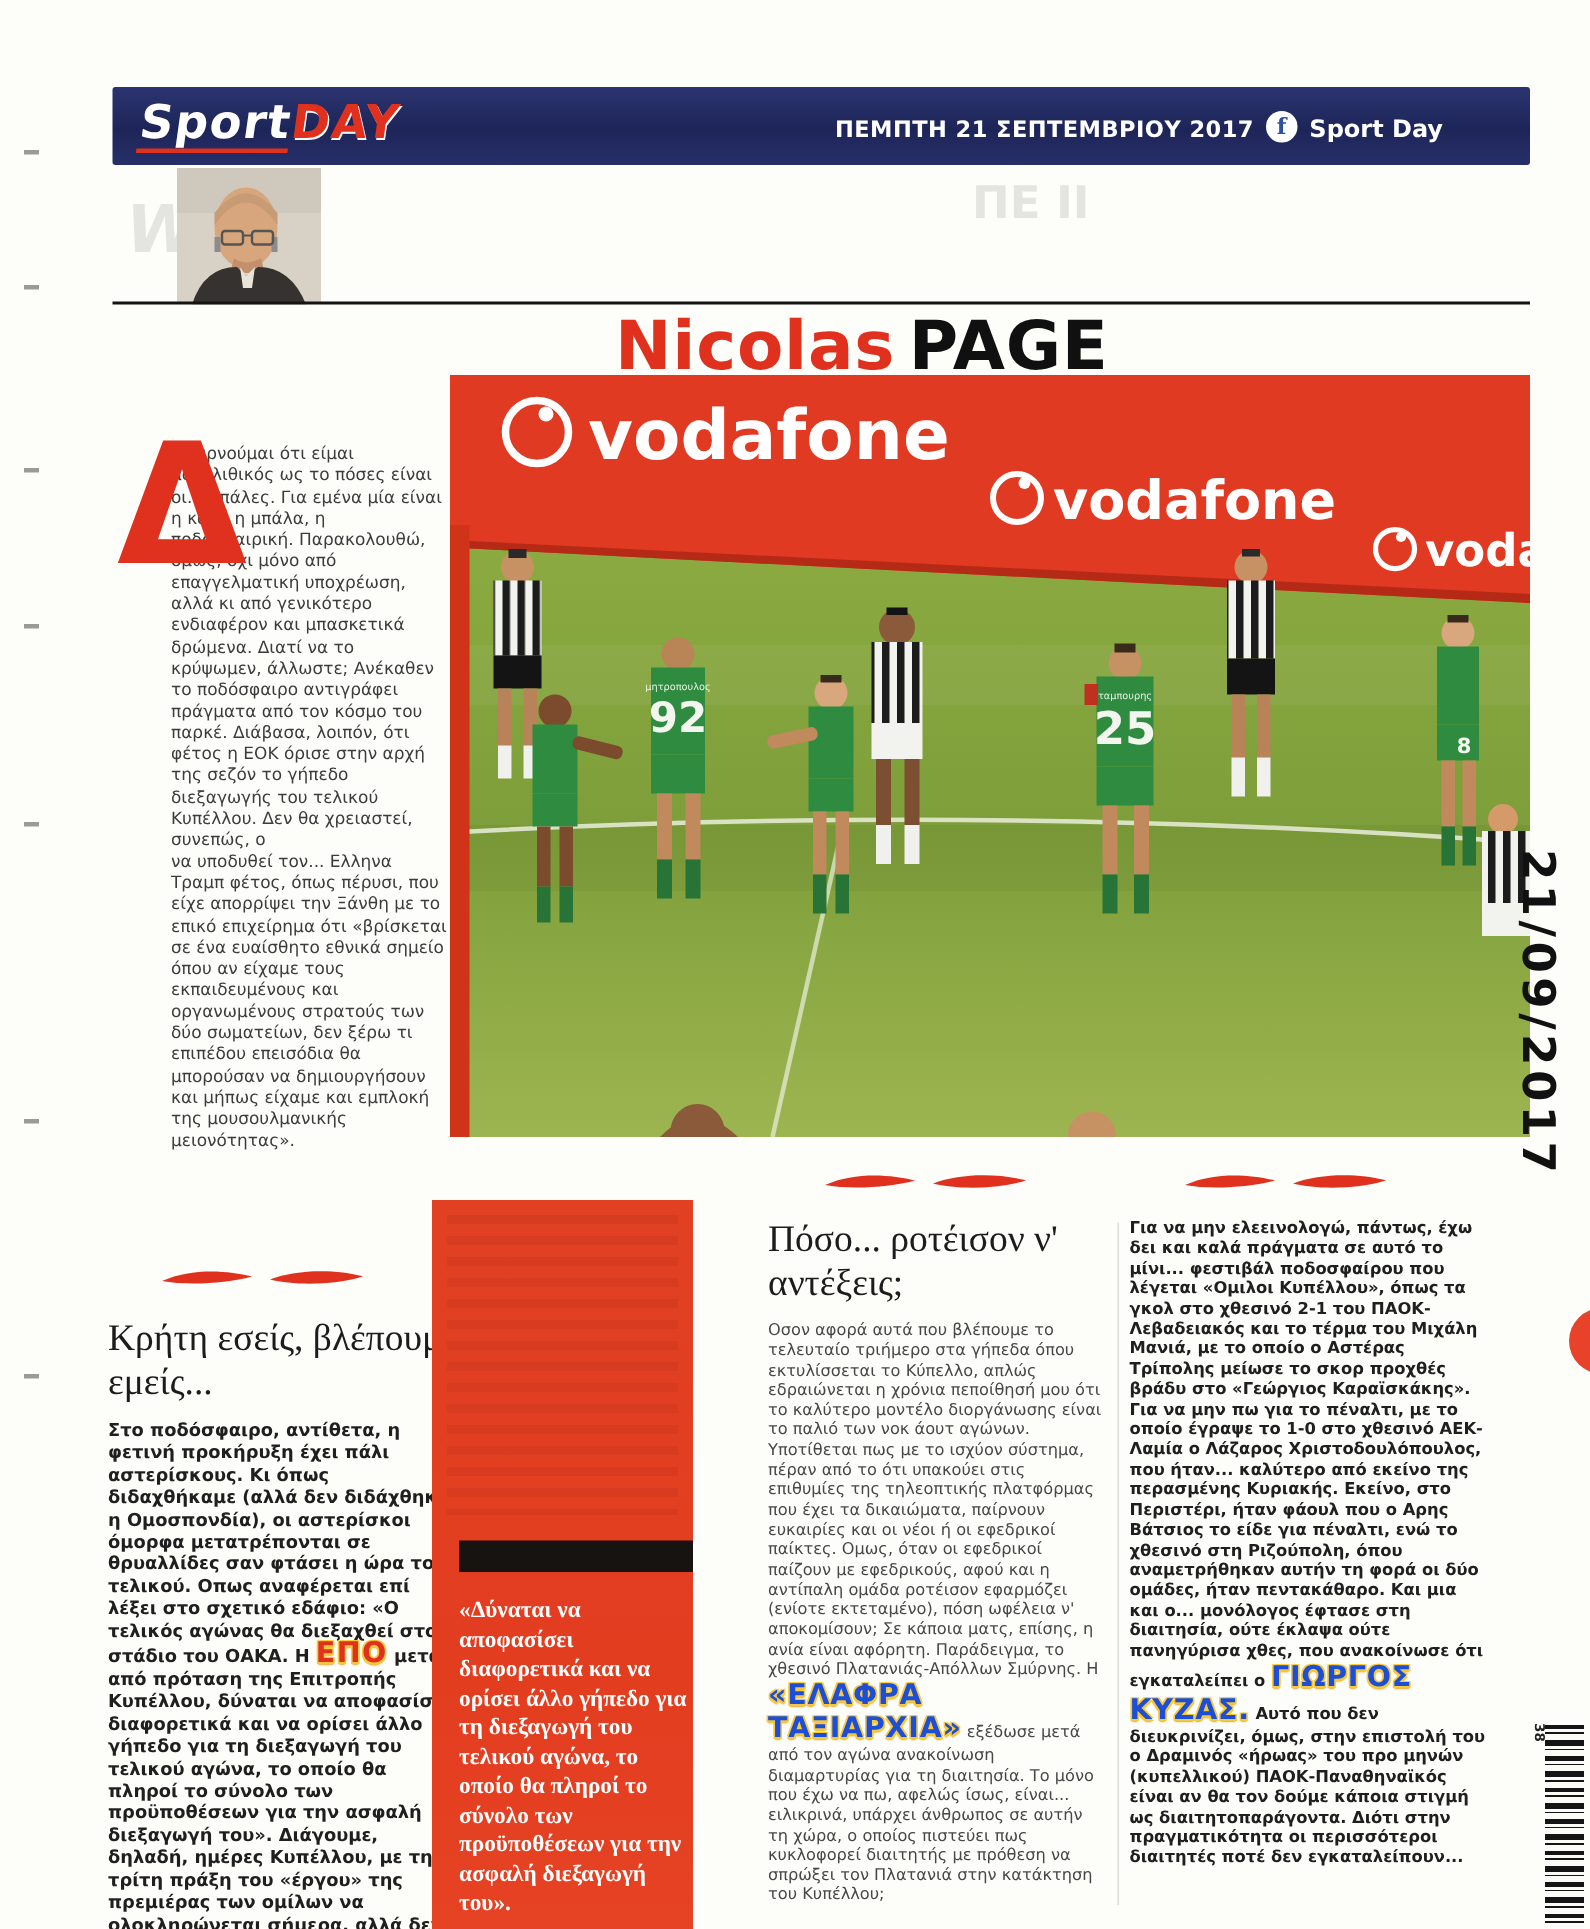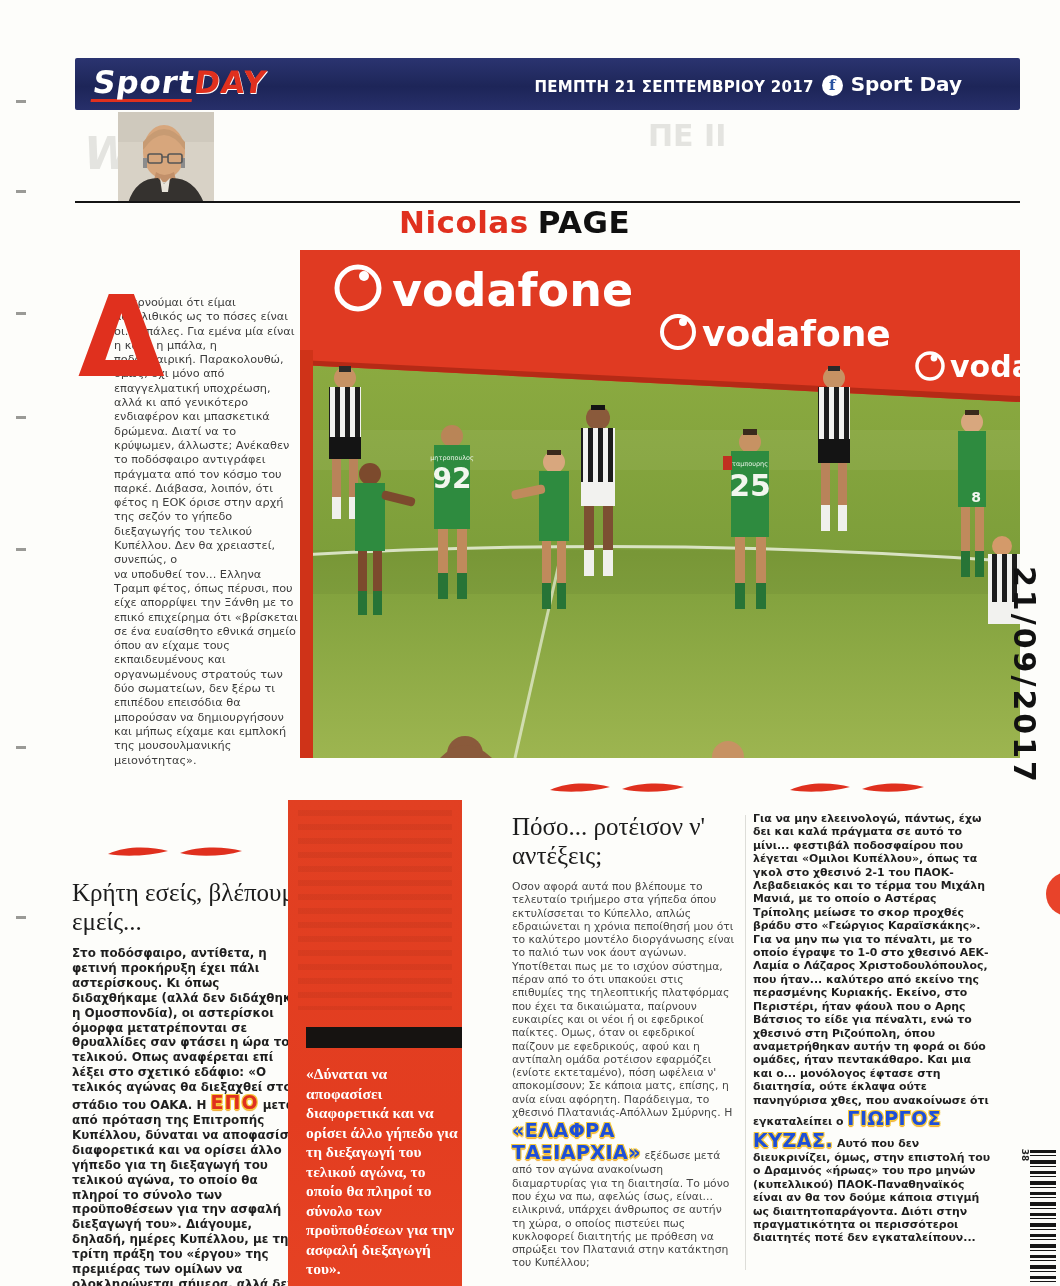--- a/index.html
+++ b/index.html
@@ -26,29 +26,29 @@
     font-size:31px; font-weight:900; color:#e0301e; letter-spacing:1px; line-height:1;
     text-shadow:1px 1px 0 #fff;
   }
   .masthead-right{display:flex; align-items:flex-end; gap:8px; padding-right:40px;}
   .edition-date{color:#fff; font-weight:bold; font-size:15px; letter-spacing:.3px;}
   .fb-icon{
     width:21px; height:21px; border-radius:50%; background:#fff;
     color:#2a53a0; font-weight:bold; font-size:15px; line-height:21px;
     text-align:center; font-family:"DejaVu Serif",serif;
   }
-  .fb-label{color:#fff; font-weight:bold; font-size:20px;}
+  .fb-label{color:#fff; font-weight:bold; font-size:16px;}
   
   .author-photo{position:absolute; left:118px; top:112px; width:96px; height:91px; overflow:hidden;}
   .author-name{position:absolute; left:228px; top:158px; font-family:"Liberation Serif","DejaVu Serif",serif; color:#141414;}
   .author-name .first{font-size:20px;}
   .author-name .last{font-size:35px;}
   .head-rule{position:absolute; left:75px; top:201px; width:945px; height:2px; background:#141414;}
   
-  .page-title{position:absolute; left:399px; top:204px; font-weight:900; font-size:31px; letter-spacing:.5px;}
+  .page-title{position:absolute; left:410px; top:204px; font-weight:900; font-size:45px; letter-spacing:.5px;}
   .page-title .t1{color:#e0301e;}
   .page-title .t2{color:#101010; margin-left:9px;}
   
   .ghost{position:absolute; color:#e4e4e0; font-weight:900; pointer-events:none;}
   
   .main-photo{position:absolute; left:300px; top:250px; width:720px; height:508px;}
   
   .intro{position:absolute; left:82px; top:296px; width:216px;}
   .dropcap{
     position:absolute; left:-4px; top:-6px; font-size:112px; line-height:.85;

